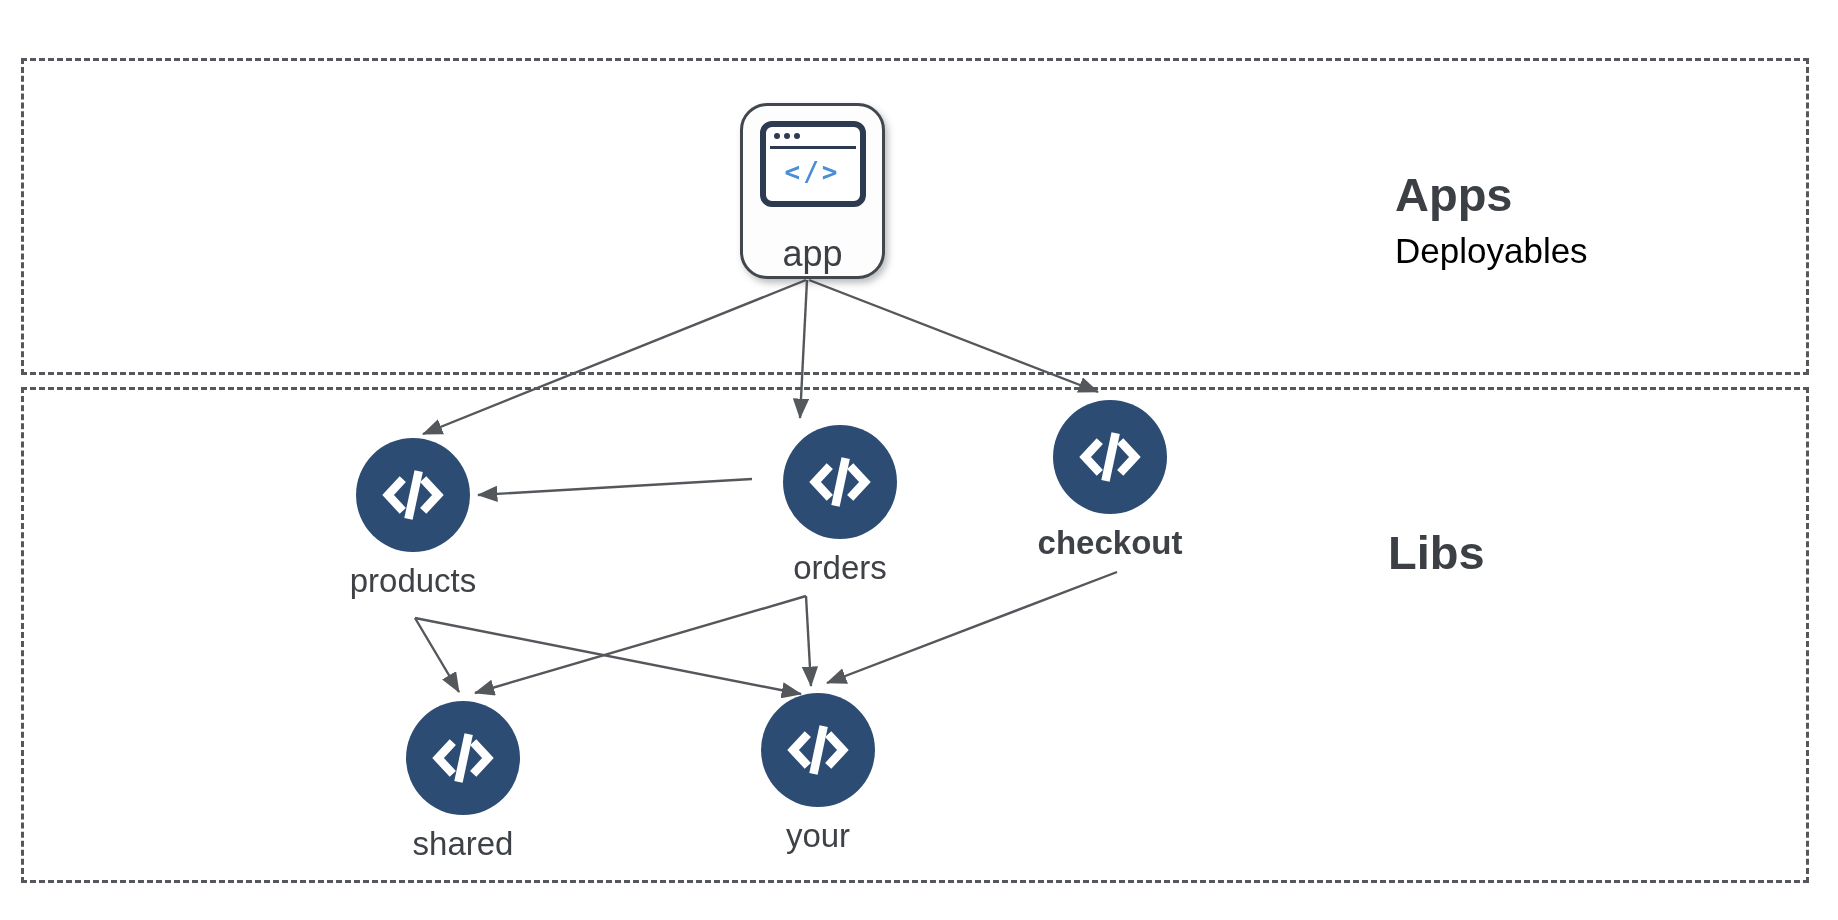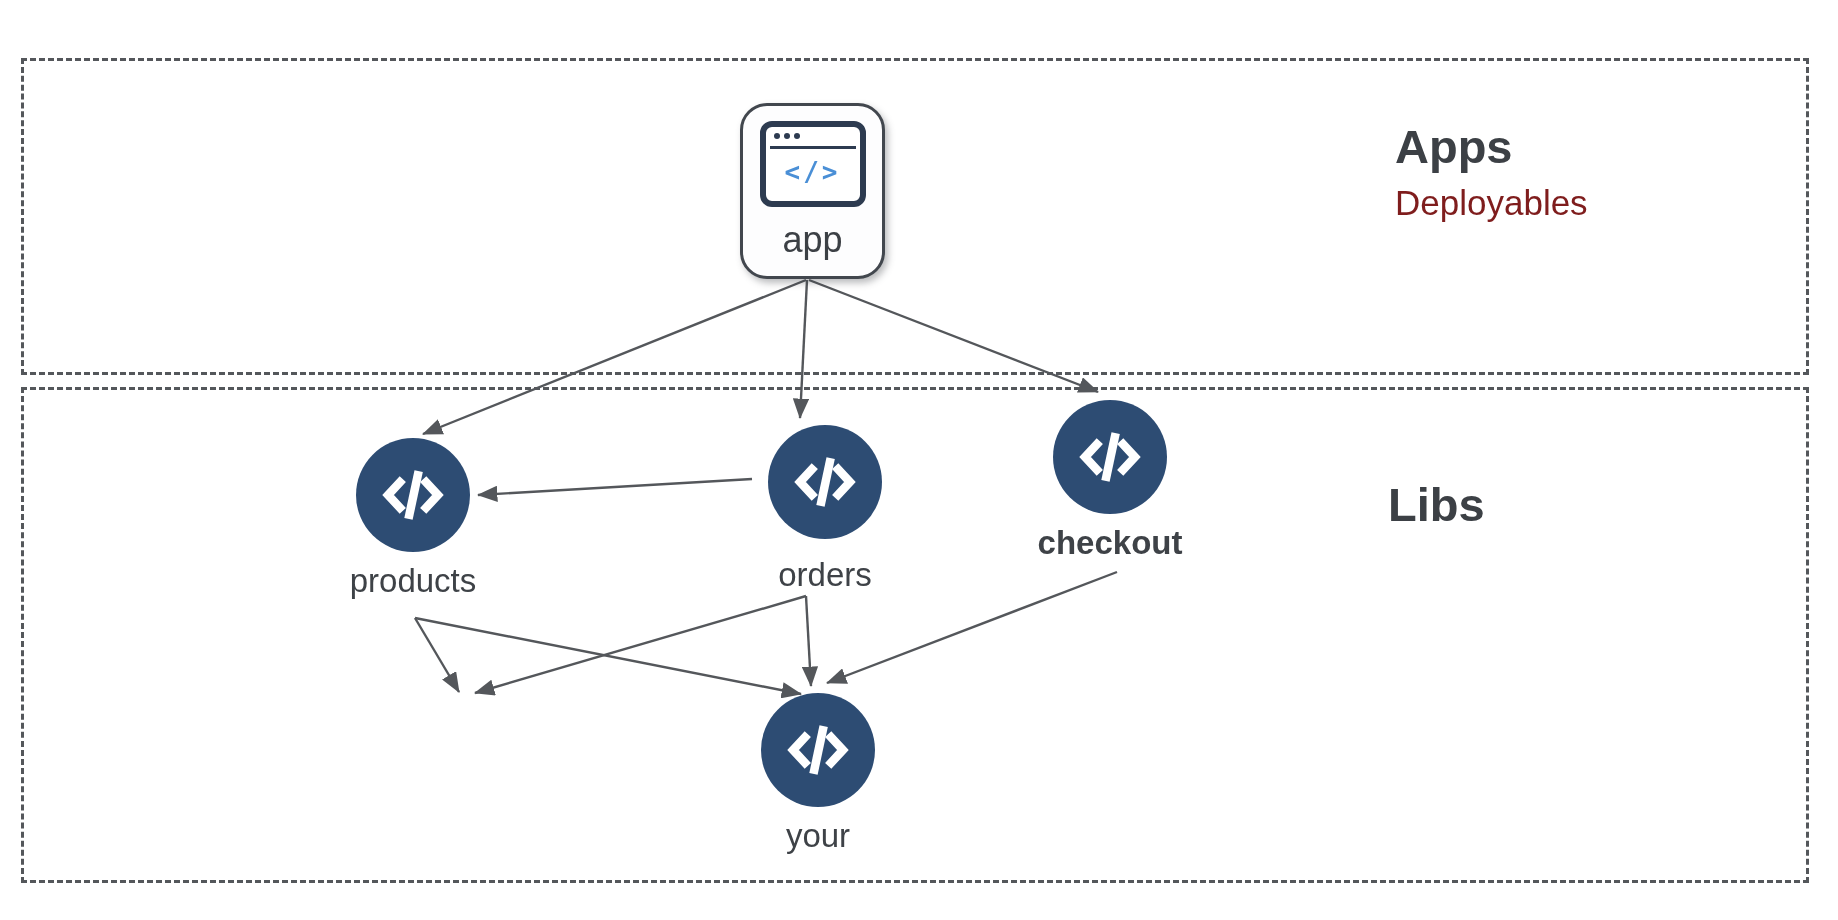--- a/index.html
+++ b/index.html
@@ -12,25 +12,25 @@
   }
   *{box-sizing:border-box;}
   html,body{margin:0;padding:0;background:#ffffff;}
   .stage{
     position:relative;width:1838px;height:920px;background:#ffffff;overflow:hidden;
     font-family:"Liberation Sans", sans-serif;color:var(--text-color);
   }
   .section-box{position:absolute;border:3px dashed var(--box-border);}
   .apps-box{left:21px;top:58px;width:1788px;height:317px;}
   .libs-box{left:21px;top:387px;width:1788px;height:496px;}
-  .section-label{position:absolute;}
+  .section-label{position:absolute;margin-top:48px;}
   .apps-label{left:1395px;top:118px;}
   .libs-label{left:1388px;top:476px;}
   .section-title{font-size:47px;font-weight:700;line-height:1.22;color:#3c4045;}
-  .section-subtitle{font-size:35px;line-height:1.25;margin-top:6px;color:#7f1d1d;}
+  .section-subtitle{font-size:35px;line-height:1.25;margin-top:6px;color:#000000;}
   .libs-label .section-subtitle{font-size:32px;}
 
   #edges-svg{position:absolute;left:0;top:0;pointer-events:none;}
   #edges-svg line{stroke:var(--edge-color);stroke-width:2.4;}
   #arrowhead path{fill:var(--edge-color);}
 
   .app-node{
     position:absolute;left:740px;top:103px;width:145px;height:176px;
     background:#fdfdfe;border:3px solid #42474e;border-radius:27px;
     box-shadow:3px 4px 7px rgba(60,64,70,0.35);
@@ -40,21 +40,21 @@
     border:6px solid var(--browser-navy);border-radius:12px;background:#ffffff;
   }
   .browser-dots{display:flex;gap:4px;padding:6px 0 0 8px;height:16px;}
   .browser-dots .dot{width:6px;height:6px;border-radius:50%;background:var(--browser-navy);}
   .browser-line{height:3px;background:var(--browser-navy);margin:3px 4px 0 4px;}
   .browser-code{
     text-align:center;margin-top:8px;letter-spacing:3px;
     font-family:"DejaVu Sans Mono", monospace;font-weight:700;font-size:26px;
     color:var(--code-blue);
   }
-  .app-label{text-align:center;font-size:36px;margin-top:12px;color:#3c4045;}
+  .app-label{text-align:center;font-size:36px;margin-top:26px;color:#3c4045;}
 
   .lib-node{
     position:absolute;width:220px;
     display:flex;flex-direction:column;align-items:center;
   }
   .lib-circle{
     width:114px;height:114px;border-radius:50%;background:var(--node-fill);
     display:flex;align-items:center;justify-content:center;
   }
   .code-glyph{width:68px;height:68px;}
@@ -113,40 +113,50 @@
 <div class="lib-node" style="left: 303px; top: 438px; text-align: center;">
       <div class="lib-circle">
         <svg class="code-glyph" viewBox="0 0 60 60" xmlns="http://www.w3.org/2000/svg" aria-hidden="true">
           <polyline points="21,16 8,30 21,44"></polyline>
           <line x1="35" y1="9" x2="26" y2="51"></line>
           <polyline points="39,16 52,30 39,44"></polyline>
         </svg>
       </div>
       <div class="node-label">products</div>
     </div>
-    <div class="lib-node" style="left: 715px; top: 425px; gap: 7px;">
+    <div class="lib-node" style="left: 730px; top: 425px;">
       <div class="lib-circle">
         <svg class="code-glyph" viewBox="0 0 60 60" xmlns="http://www.w3.org/2000/svg" aria-hidden="true">
           <polyline points="21,16 8,30 21,44"></polyline>
           <line x1="35" y1="9" x2="26" y2="51"></line>
           <polyline points="39,16 52,30 39,44"></polyline>
         </svg>
       </div>
       <div class="node-label">orders</div>
     </div>
     <div class="lib-node" style="left: 1000px; top: 400px; font-weight: bold;">
       <div class="lib-circle">
         <svg class="code-glyph" viewBox="0 0 60 60" xmlns="http://www.w3.org/2000/svg" aria-hidden="true">
           <polyline points="21,16 8,30 21,44"></polyline>
           <line x1="35" y1="9" x2="26" y2="51"></line>
           <polyline points="39,16 52,30 39,44"></polyline>
         </svg>
       </div>
       <div class="node-label">checkout</div>
     </div>
+    <div class="lib-node" style="left: 353px; top: 701px;">
+      <div class="lib-circle">
+        <svg class="code-glyph" viewBox="0 0 60 60" xmlns="http://www.w3.org/2000/svg" aria-hidden="true">
+          <polyline points="21,16 8,30 21,44"></polyline>
+          <line x1="35" y1="9" x2="26" y2="51"></line>
+          <polyline points="39,16 52,30 39,44"></polyline>
+        </svg>
+      </div>
+      <div class="node-label">shared</div>
+    </div>
     <div class="lib-node" style="left: 708px; top: 693px;">
       <div class="lib-circle">
         <svg class="code-glyph" viewBox="0 0 60 60" xmlns="http://www.w3.org/2000/svg" aria-hidden="true">
           <polyline points="21,16 8,30 21,44"></polyline>
           <line x1="35" y1="9" x2="26" y2="51"></line>
           <polyline points="39,16 52,30 39,44"></polyline>
         </svg>
       </div>
       <div class="node-label">your</div>
     </div>

